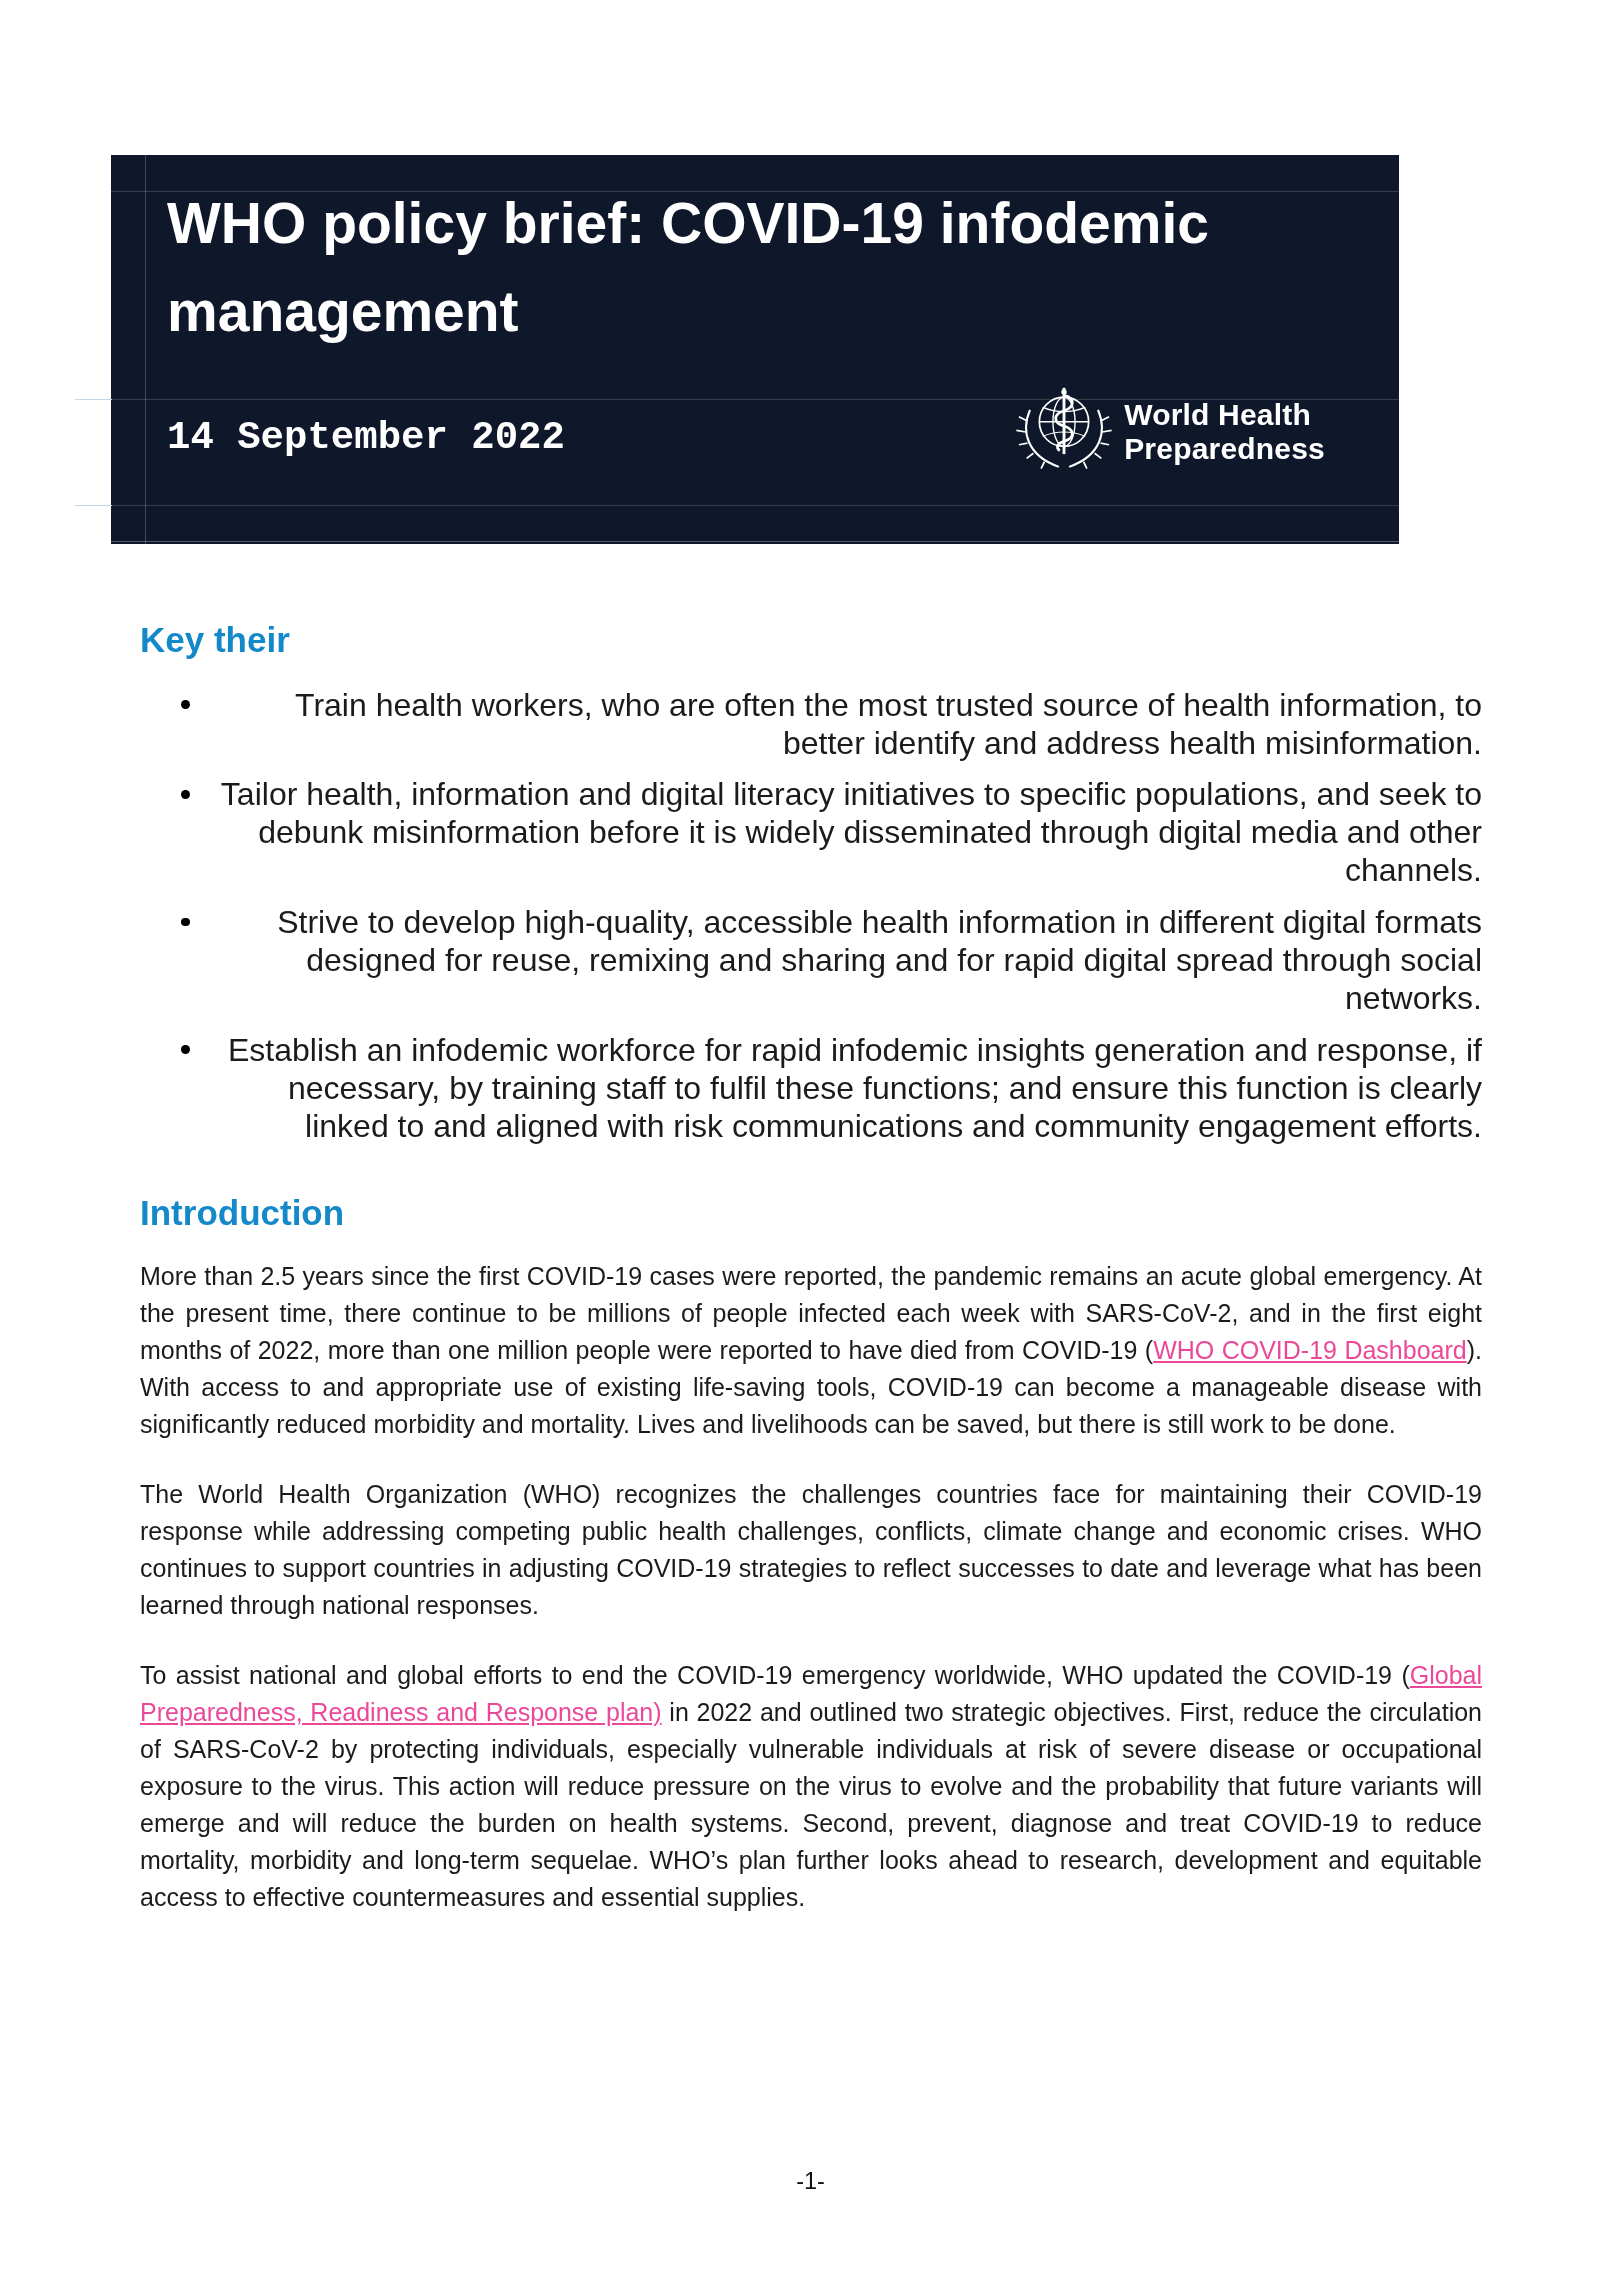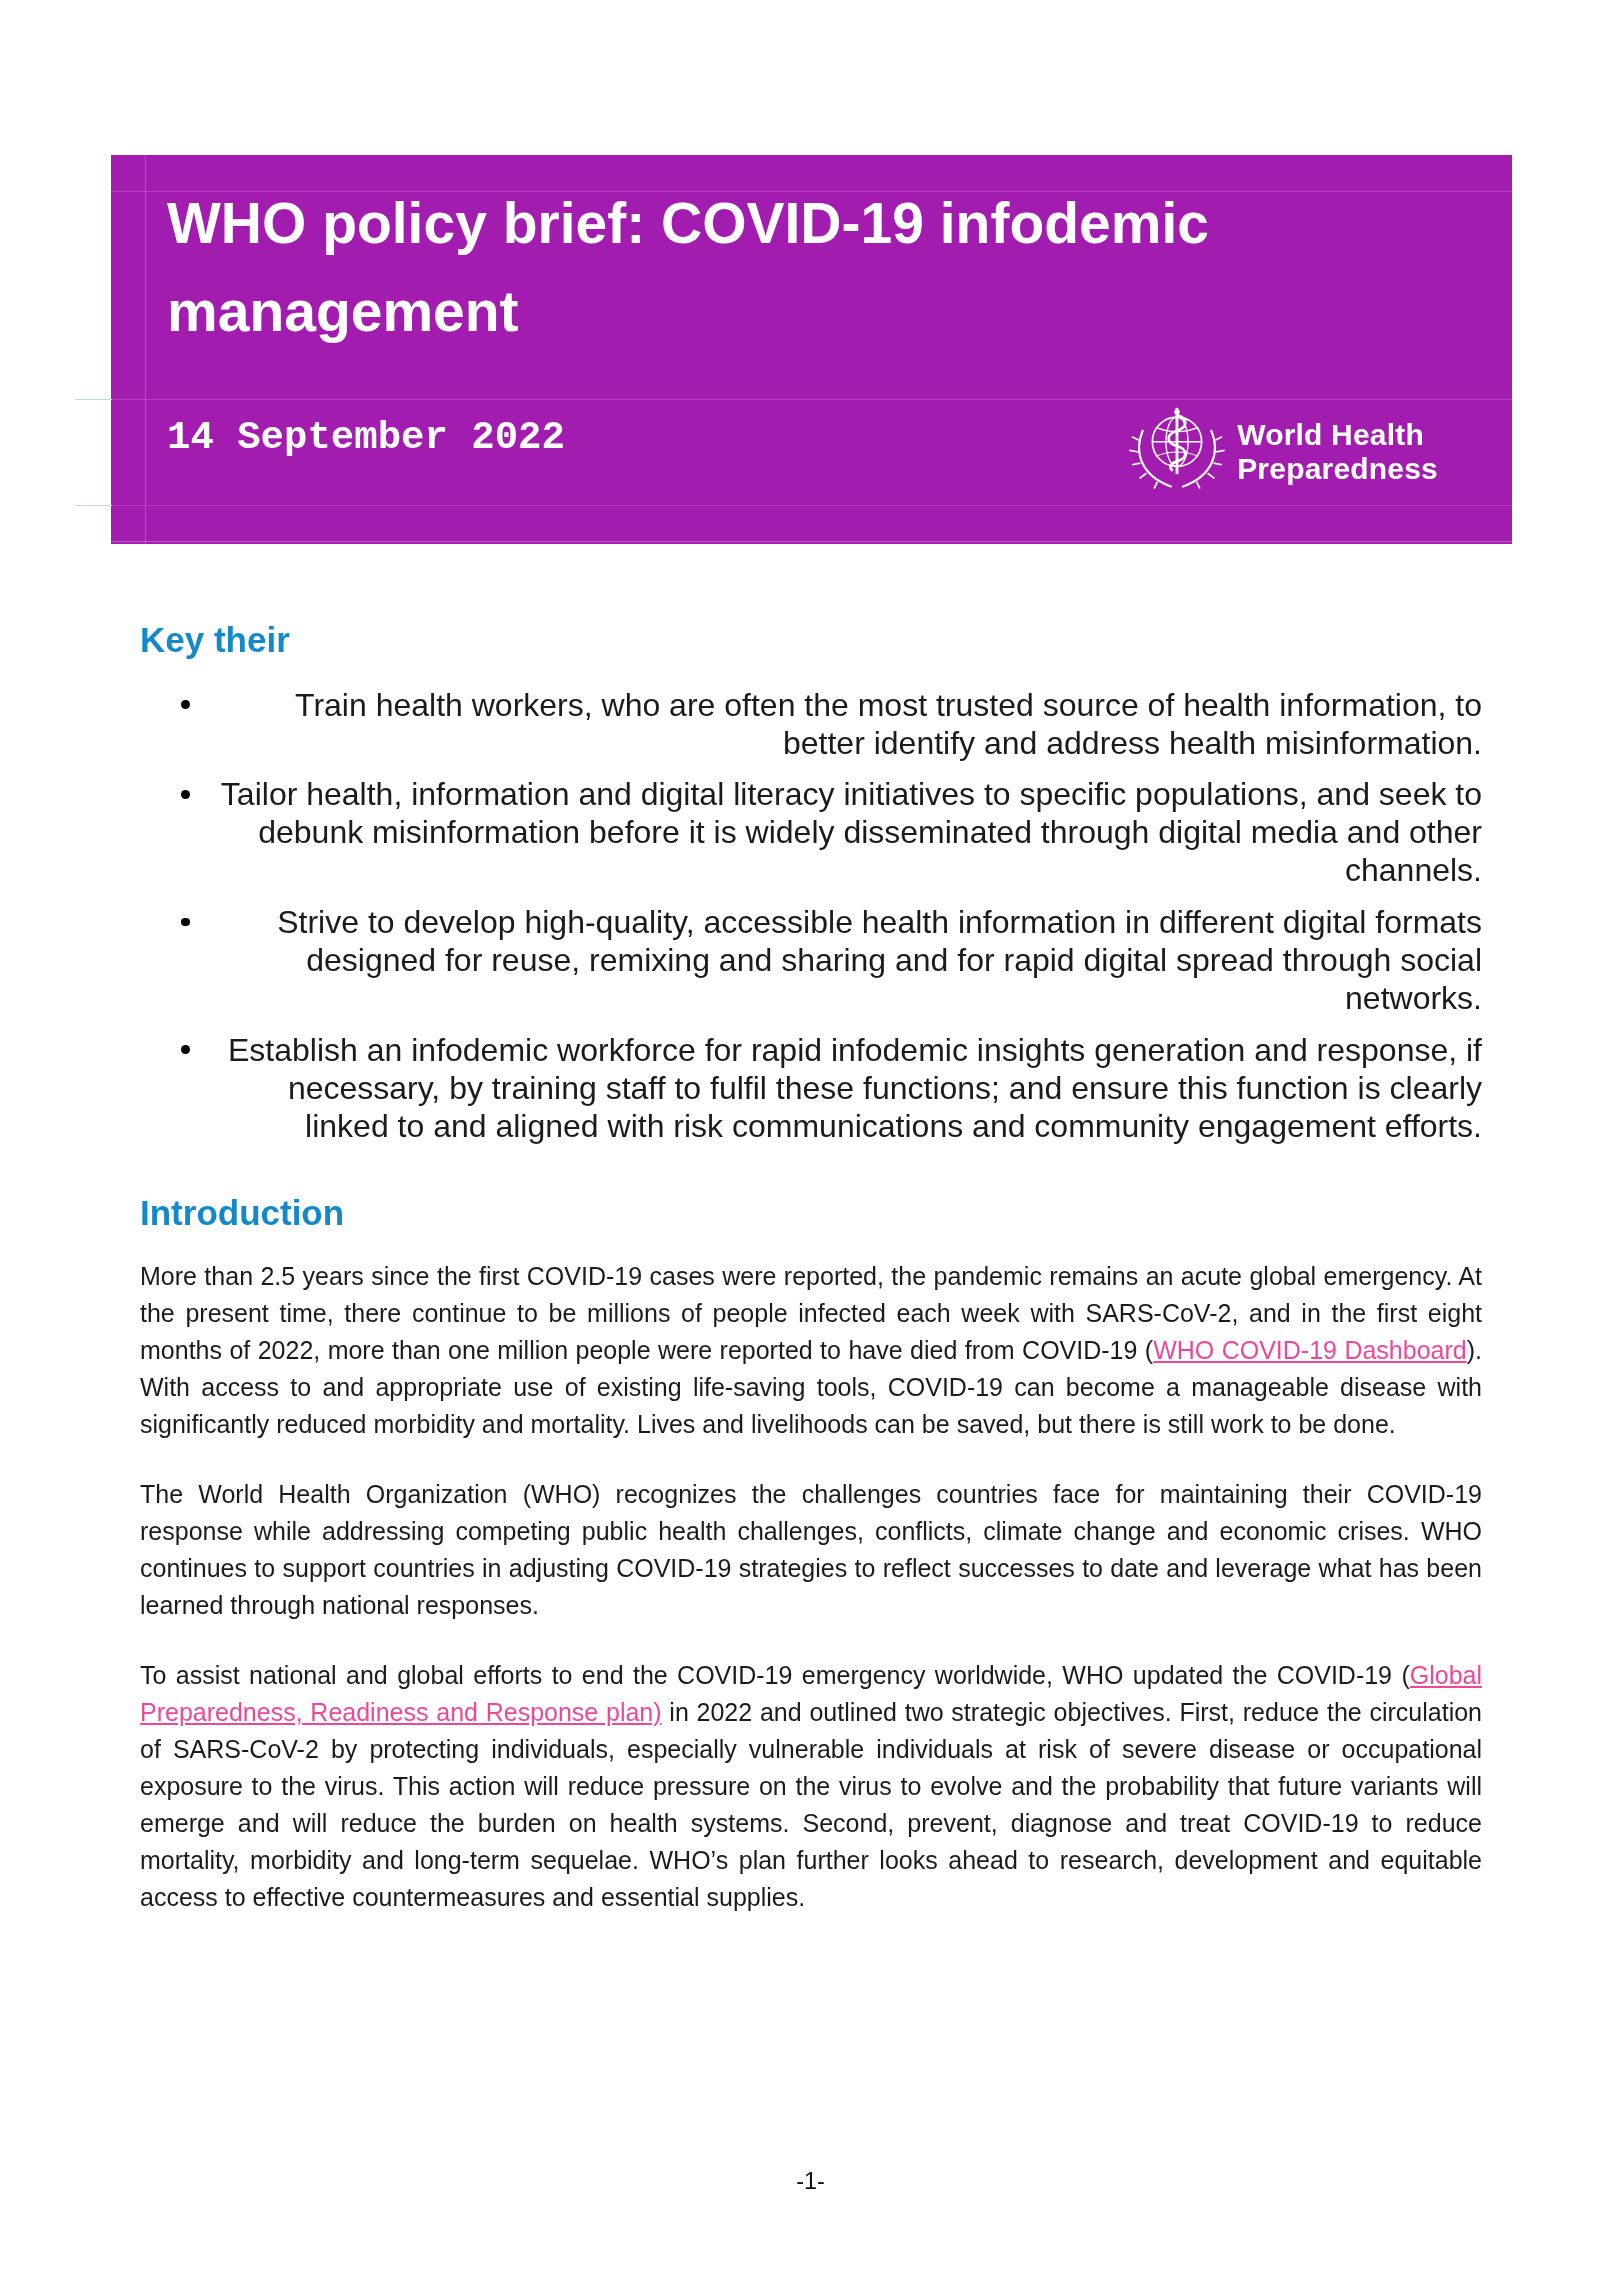--- a/index.html
+++ b/index.html
@@ -9,22 +9,22 @@
     background: #ffffff;
     font-family: "Liberation Sans", sans-serif;
     position: relative;
     color: #1b1b1b;
   }
 
   
   .header-box {
     position: absolute;
     left: 111px; top: 155px;
-    width: 1401px; height: 389px;
-    background: #a21caf;
+    width: 1288px; height: 389px;
+    background: #0f172a;
   }
   .gl { position: absolute; background: rgba(255,255,255,0.16); }
   .gl-v   { left: 34px; top: 0; width: 1px; height: 100%; background: rgba(255,255,255,0.22); }
   .gl-h1  { left: 0; top: 36px;  width: 100%; height: 1px; }
   .gl-h2  { left: 0; top: 244px; width: 100%; height: 1px; }
   .gl-h3  { left: 0; top: 350px; width: 100%; height: 1px; }
   .gl-bot { left: 0; bottom: 2px; width: 100%; height: 1px; background: rgba(255,255,255,0.28); }
   .stub { position: absolute; left: 75px; width: 37px; height: 1px; background: #c3d7ec; }
   .stub-1 { top: 399px; }
   .stub-2 { top: 505px; }
@@ -43,21 +43,21 @@
     left: 56px; top: 261px;
     color: #ffffff;
     font-size: 39px;
     font-weight: 700;
     font-family: Liberation Mono, monospace;
   }
 
   
   .logo {
     position: absolute;
-    right: 74px; top: 246px;
+    right: 74px; top: 226px;
     display: flex;
     align-items: center;
     gap: 9px;
     color: #ffffff;
   }
   .logo svg { display: block; }
   .logo-text {
     font-size: 30px;
     font-weight: 700;
     line-height: 34px;

